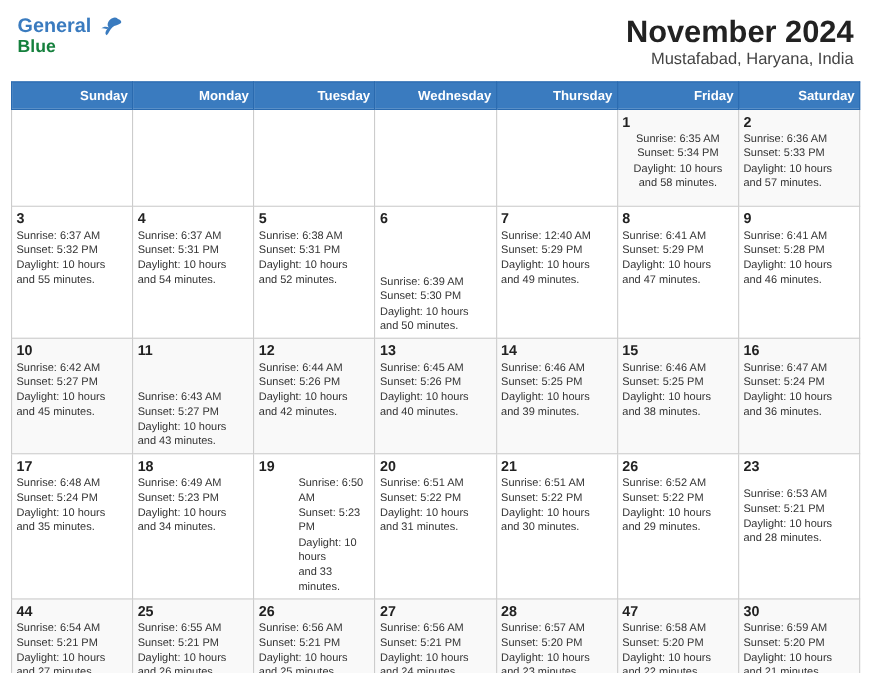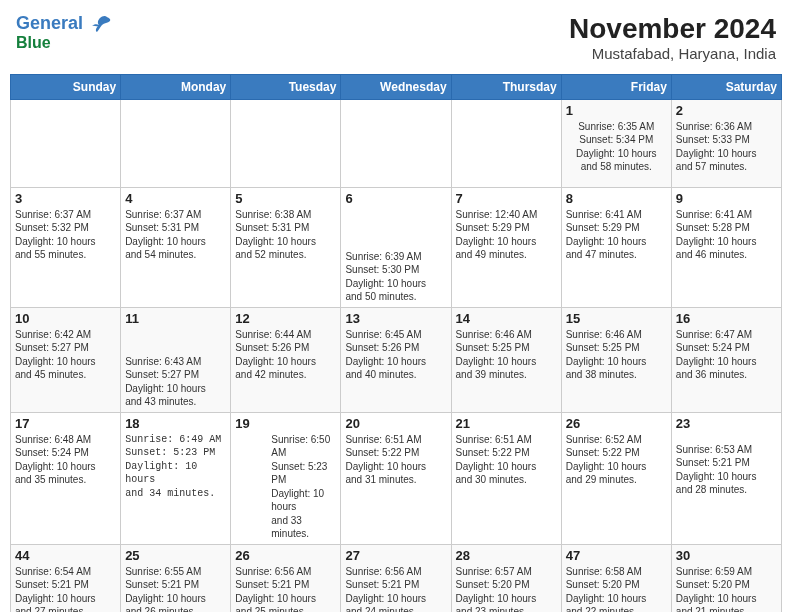--- a/index.html
+++ b/index.html
@@ -245,21 +245,21 @@
       <tr>
         <td>
           <span class="day-num">17</span>
           <div class="day-content" style="white-space: pre-line;">Sunrise: 6:48 AM
 Sunset: 5:24 PM
 Daylight: 10 hours
 and 35 minutes.</div>
         </td>
         <td>
           <span class="day-num">18</span>
-          <div class="day-content" style="white-space: pre-line; font-family: Liberation Mono, monospace;">Sunrise: 6:49 AM
+          <div class="day-content" style="white-space: pre-line;">Sunrise: 6:49 AM
 Sunset: 5:23 PM
 Daylight: 10 hours
 and 34 minutes.</div>
         </td>
         <td>
           <span class="day-num">19</span>
           <div class="day-content" style="white-space: pre-line; margin-left: 36px;">Sunrise: 6:50 AM
 Sunset: 5:23 PM
 Daylight: 10 hours
 and 33 minutes.</div>

